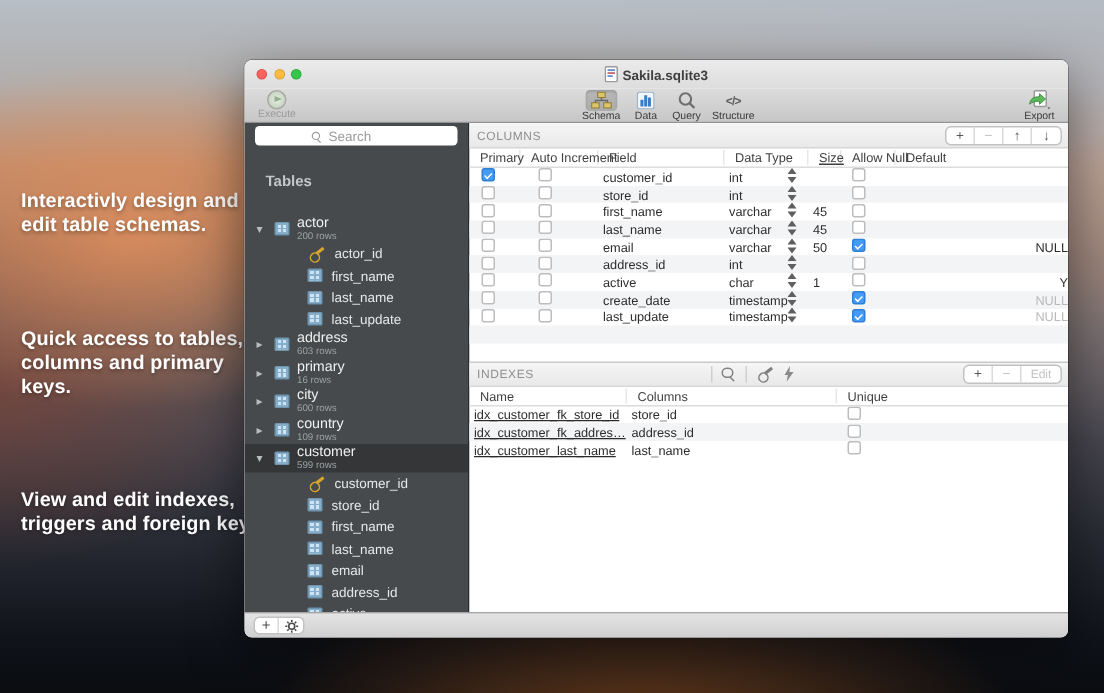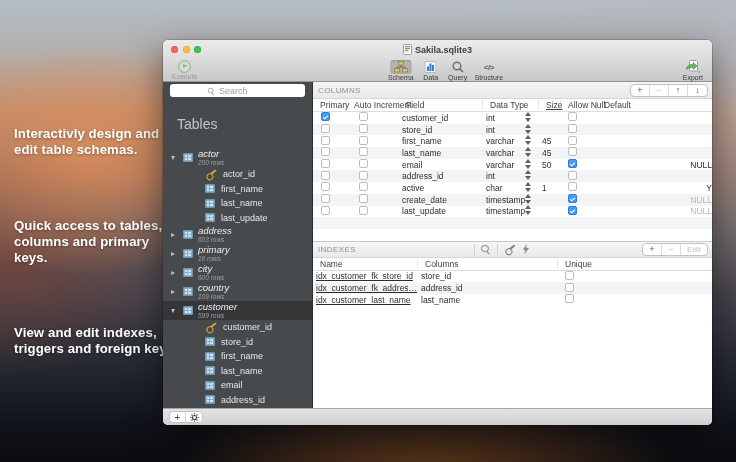--- a/index.html
+++ b/index.html
@@ -65,28 +65,28 @@
   .content { flex:1; min-height:0; display:flex; }
 
   .sidebar {
     width:150px; flex:none; background:#474a4c; color:#e8e8e8;
     border-right:1px solid rgba(0,0,0,0.4); display:flex; flex-direction:column; overflow:hidden;gap:13px;
   }
   .search-wrap { padding:2px 7px 3px 7px; flex:none; }
   .search-field { height:13px; background:#fff; border-radius:3px; display:flex; align-items:center; justify-content:center; gap:3px; padding:0 4px; }
   .search-field input { border:none; outline:none; background:transparent; font-size:9px; width:50px; color:#333; font-family:"Liberation Sans",sans-serif; }
   .search-field input::placeholder { color:#9c9c9c; }
-  .tables-label { font-size:14px; color:#c3c7c9; margin:3px 0 3px 14px; flex:none; }
+  .tables-label { font-size:10px; color:#c3c7c9; margin:3px 0 3px 14px; flex:none;font-weight:bold; }
 
   .tree { flex:1; overflow:hidden; }
   .tree-row { display:flex; align-items:center; }
   .tree-row.parent { height:19px; padding-left:8px; }
   .tree-row.parent.selected { background:rgba(0,0,0,0.26); }
   .disclosure { width:12px; font-size:8px; color:#b9bdbf; flex:none; }
-  .tlabels { display:flex; flex-direction:column; margin-left:5px;font-style:italic; }
+  .tlabels { display:flex; flex-direction:column; margin-left:5px; }
   .tname { font-size:9.5px; color:#efefef; line-height:9.5px; }
   .trows { font-size:6.5px; color:#9ba1a4; line-height:7px; }
   .tree-row.child { height:14.5px; padding-left:42px; }
   .cname { font-size:9px; color:#e5e7e8; margin-left:6px; }
 
   .icon-table { width:10px; height:9px; flex:none; border-radius:1px;
     background-color:#cfe4f3; border:0.5px solid #6f94ad;
     background-image:
       repeating-linear-gradient(90deg, #86aecb 0 1px, transparent 1px 3.4px),
       repeating-linear-gradient(0deg, #86aecb 0 1px, transparent 1px 3.1px); }

